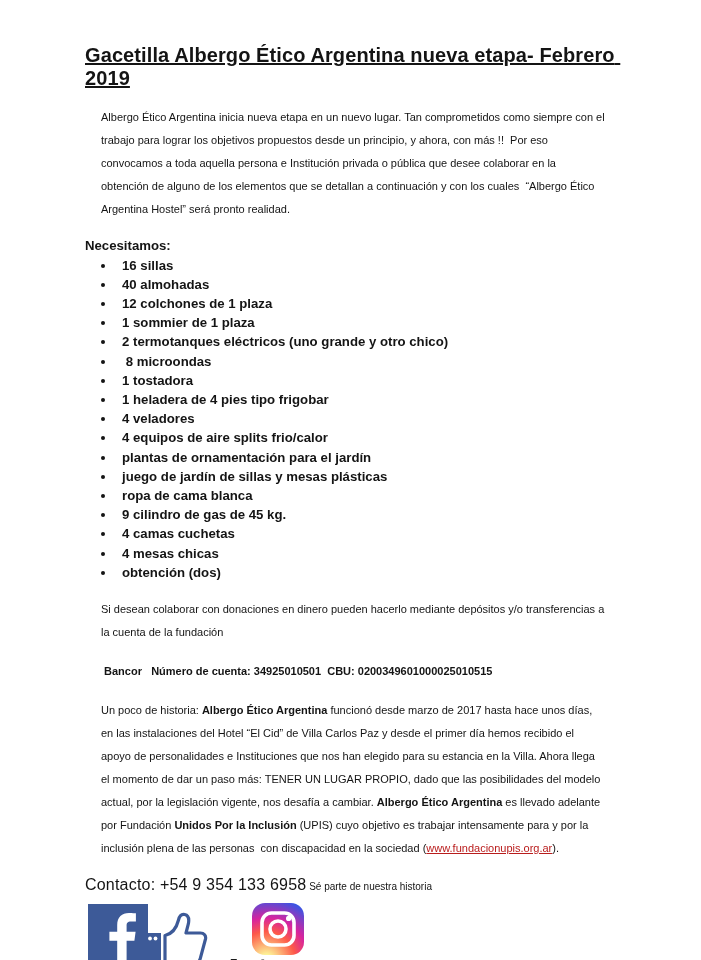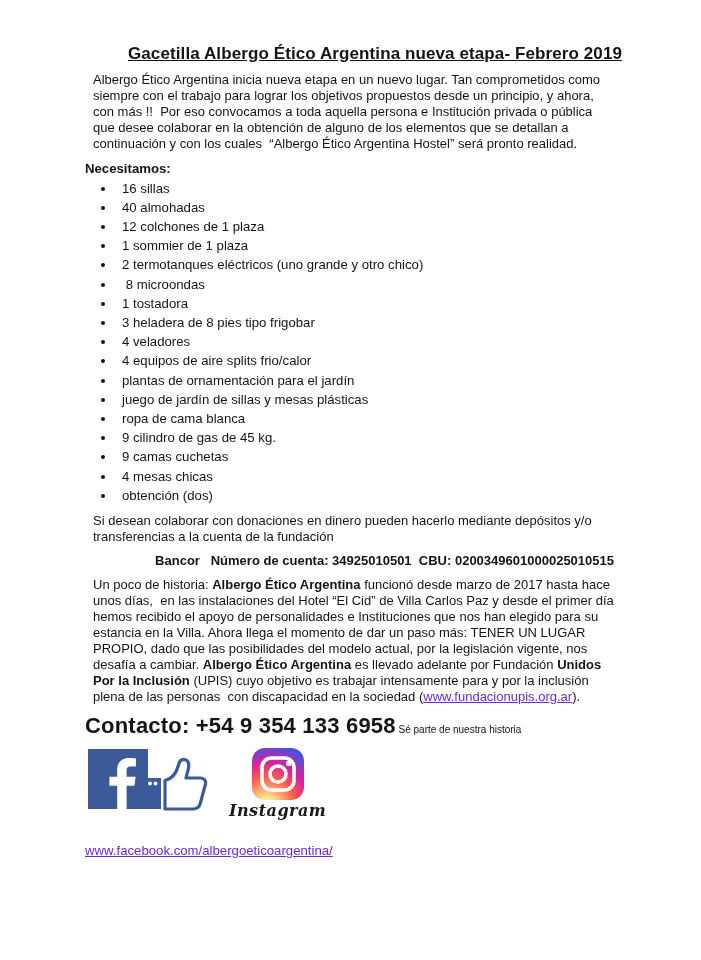--- a/index.html
+++ b/index.html
@@ -7,53 +7,54 @@
   .page {
     width: 701px; height: 960px;
     background: #ffffff;
     color: #141414;
     font-family: "Liberation Sans", sans-serif;
     padding: 44px 79px 0 85px;
     overflow: hidden;
     position: relative;
   }
   .title {
-    font-size: 17px; font-weight: 700;
-    text-align: right;
+    font-size: 20px; font-weight: 700;
+    text-align: left;
     text-decoration: underline;
     margin: 0 0 5px 0;
     white-space: pre-wrap;
     letter-spacing: 0.1px;
   }
   .body {
-    font-size: 13px; line-height: 16px;
-    margin: 8px;
+    font-size: 11px; line-height: 23px;
+    margin: 16px;
     white-space: pre-wrap;
   }
-  .bold { font-weight: 700; text-align: right; }
+  .bold { font-weight: 700; }
   .needs-heading {
     font-size: 13.2px; line-height: 18.6px;
     font-weight: 700; 
   }
   .needs-list {
     margin: 0; padding: 0 0 0 31px;
     list-style: disc;
+    font-weight: bold;
   }
   .needs-list li {
     font-size: 13.2px; line-height: 19.2px;
     padding-left: 6px;
     white-space: pre-wrap;
   }
   .doc-link {
-    color: #6d28d9;
+    color: #b91c1c;
     text-decoration: underline;
     cursor: pointer;
   }
   .contact-line { margin-top: 3px; white-space: pre-wrap; }
-  .contact-big { font-size: 22px; font-weight: 700; letter-spacing: 0.2px; }
+  .contact-big { font-size: 16px; font-weight: 400; letter-spacing: 0.2px; }
   .contact-tagline { font-size: 10px; }
   .social-row {
     display: flex; align-items: flex-start;
     margin-top: 9px; margin-left: 3px;
     height: 86px;
   }
   .fb-icon { width: 60px; height: 60px; margin-top: 1px; }
   .like-icon { width: 70px; height: 60px; margin-left: -4px; margin-top: 4px; }
   .ig-wrap { margin-left: 15px; display: flex; flex-direction: column; align-items: center; }
   .ig-icon {
@@ -90,35 +91,35 @@
       <li>12 colchones de 1 plaza</li>
 
       <li>1 sommier de 1 plaza</li>
 
       <li>2 termotanques eléctricos (uno grande y otro chico)</li>
 
       <li> 8 microondas</li>
 
       <li>1 tostadora</li>
 
-      <li>3 heladera de 8 pies tipo frigobar</li>
+      <li>1 heladera de 4 pies tipo frigobar</li>
 
       <li>4 veladores</li>
 
       <li>4 equipos de aire splits frio/calor</li>
 
       <li>plantas de ornamentación para el jardín</li>
 
       <li>juego de jardín de sillas y mesas plásticas</li>
 
       <li>ropa de cama blanca</li>
 
       <li>9 cilindro de gas de 45 kg.</li>
 
-      <li>9 camas cuchetas</li>
+      <li>4 camas cuchetas</li>
 
       <li>4 mesas chicas</li>
 
       <li>obtención (dos)</li>
     </ul>
 
   <p class="body">Si desean colaborar con donaciones en dinero pueden hacerlo mediante depósitos y/o transferencias a la cuenta de la fundación</p>
 
   <p class="body bold"> Bancor   Número de cuenta: 34925010501  CBU: 0200349601000025010515</p>
 

